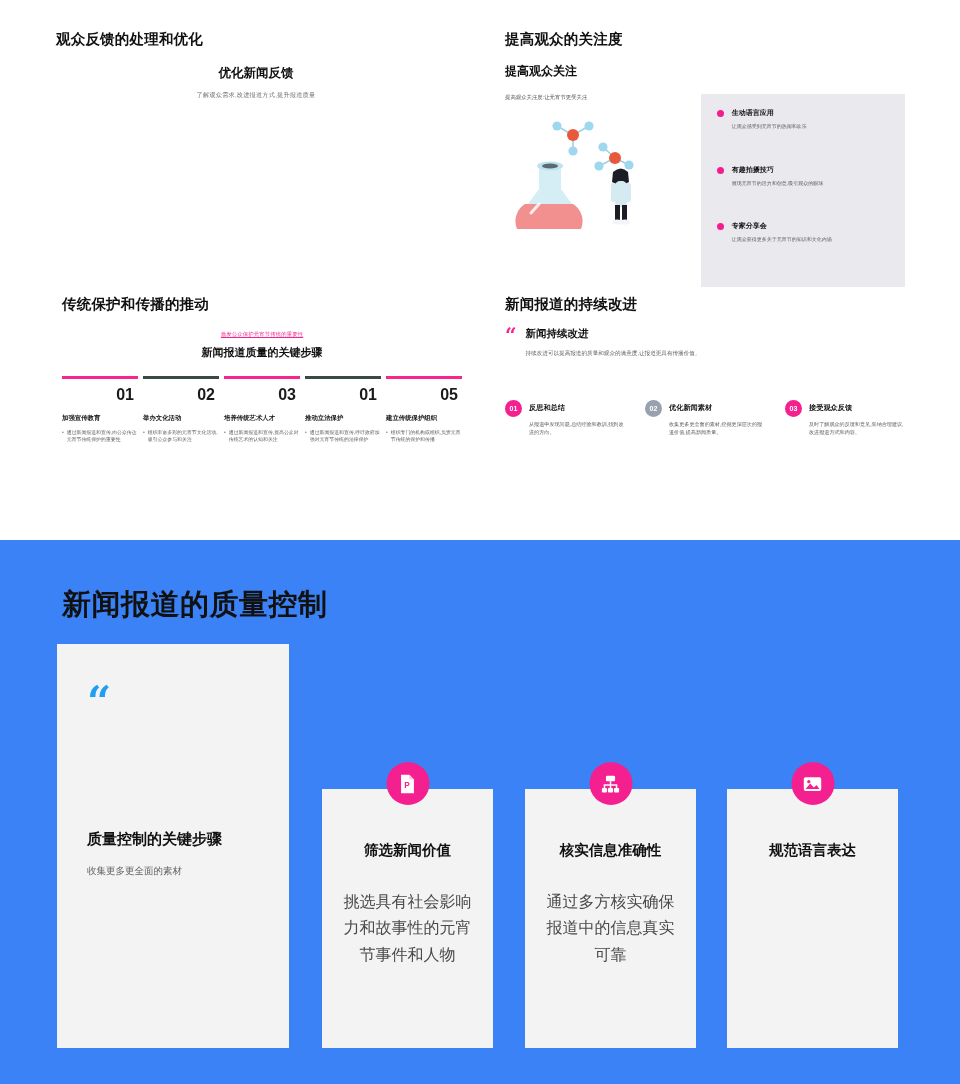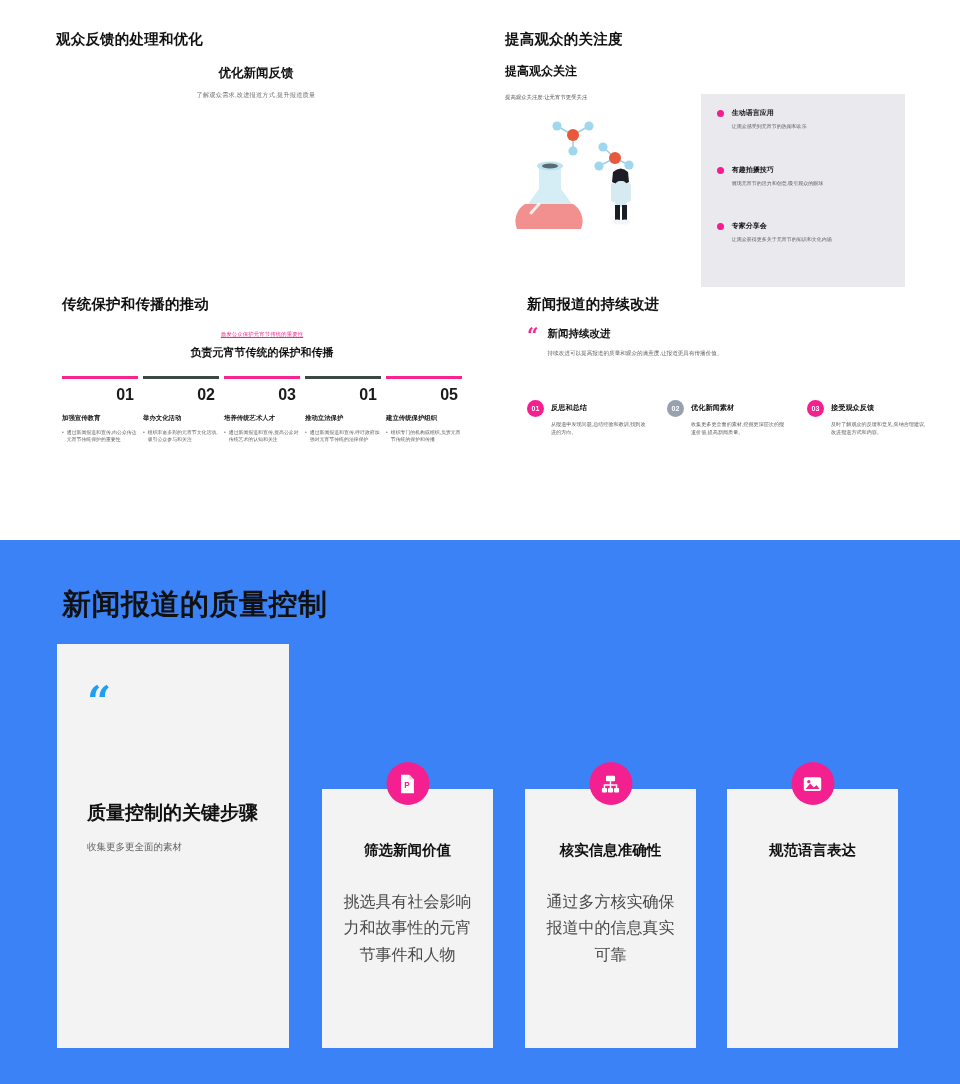--- a/index.html
+++ b/index.html
@@ -85,21 +85,21 @@
   .step .num {
     font-size: 16px; font-weight: bold; color: #1a1a1a;
     text-align: right; padding: 7px 4px 8px 0;
   }
   .step h6 { font-size: 6.4px; font-weight: bold; color: #141414; margin-top: 2px; }
   .step .li { display: flex; gap: 3px; margin-top: 6px; }
   .step .li .b { font-size: 5px; color: #777; line-height: 1.5;}
   .step .li p { font-size: 4.9px; color: #5d5d5d; line-height: 1.55; }
 
   
-  #mini4 { left: 527px; top: 295px; width: 400px; }
+  #mini4 { left: 505px; top: 295px; width: 400px; }
   .quote-row { display: flex; gap: 9px; margin-top: 13px; align-items: flex-start; }
   .qmark { font-size: 20px; line-height: .8; color: #f8258f; font-family: "DejaVu Serif", serif; font-weight: bold;}
   .quote-row h4 { font-size: 10.5px; font-weight: bold; color: #111; }
   .quote-row p { font-size: 5.6px; color: #5d5d5d; margin-top: 8px; line-height: 1.6; max-width: 250px;}
   .num-items { display: flex; gap: 20px; margin-top: 42px; }
   .num-item { flex: 1; display: flex; gap: 7px; align-items: flex-start;}
   .badge {
     width: 17px; height: 17px; border-radius: 50%;
     background: #f4208f; color: #fff; font-size: 7px; font-weight: bold;
     display: flex; align-items: center; justify-content: center; flex: 0 0 auto;
@@ -121,21 +121,21 @@
     position: absolute; left: 57px; top: 104px;
     width: 232px; height: 404px;
     background: #f3f3f3;
     padding: 44px 30px;
   }
   .hero .qm {
     font-size: 42px; color: #1e9ff2; font-weight: bold;
     font-family: "DejaVu Serif", serif; line-height: .7;
     letter-spacing: -2px;
   }
-  .hero h2 { font-size: 19px; font-weight: bold; color: #111; margin-top: 83px; line-height: 1.35; }
+  .hero h2 { font-size: 15px; font-weight: bold; color: #111; margin-top: 112px; line-height: 1.35; }
   .hero p { font-size: 9.5px; color: #5e5e5e; margin-top: 15px; }
 
   .tile {
     position: absolute; top: 249px; width: 171px; height: 259px;
     background: #f3f3f3; text-align: center;
     padding: 52px 16px 0 16px;
   }
   #tile1 { left: 322px; }
   #tile2 { left: 525px; }
   #tile3 { left: 727px; }
@@ -222,21 +222,21 @@
             <p>让观众获得更多关于元宵节的知识和文化内涵</p>
           </div>
         </div>
       </div>
     </div>
   </section>
 
   <section class="mini" id="mini3">
     <div class="slide-title">传统保护和传播的推动</div>
     <div class="kicker">激发公众保护元宵节传统的重要性</div>
-    <div class="mid-title">负责元宵节传统的保护和传播</div>
+    <div class="mid-title">新闻报道质量的关键步骤</div>
     <div class="steps">
       <div class="step">
         <div class="bar"></div>
         <div class="num">01</div>
         <h6>加强宣传教育</h6>
         <div class="li">
             <span class="b">•</span>
           <p>通过新闻报道和宣传,向公众传达元宵节传统保护的重要性</p>
           </div>
       </div>

